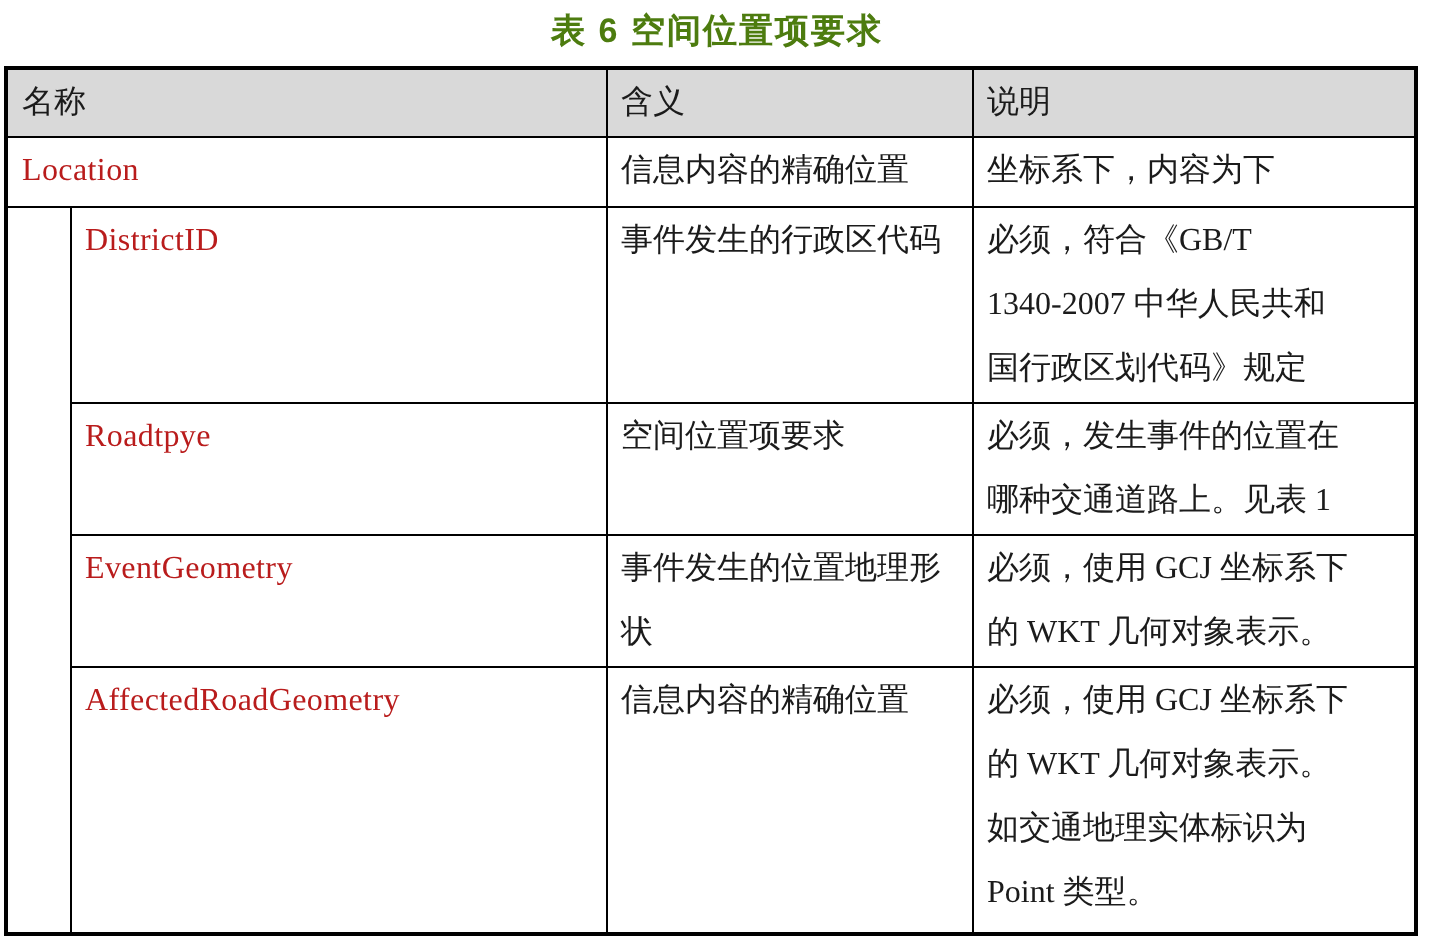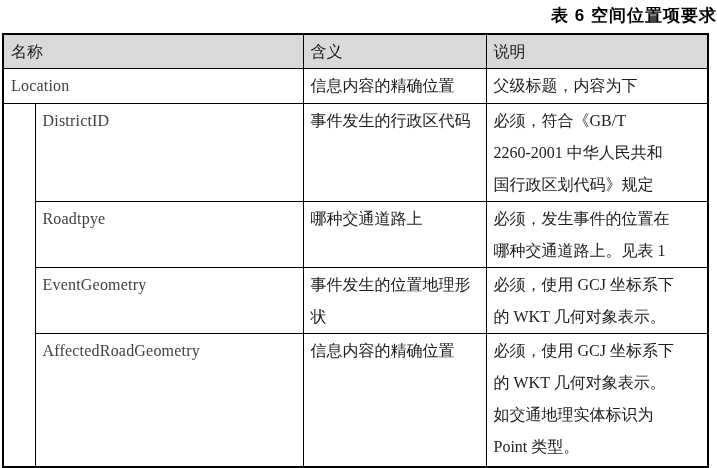--- a/index.html
+++ b/index.html
@@ -14,26 +14,26 @@
     background: #ffffff;
     font-family: "Liberation Serif", "DejaVu Serif", serif;
     color: #1b1b1b;
     overflow: hidden;
   }
   .doc-title {
     position: absolute;
     top: 4px;
     left: 0;
     width: 717px;
-    text-align: right;
+    text-align: center;
     font-family: "Liberation Sans", "DejaVu Sans", sans-serif;
     font-weight: bold;
     font-size: 17px;
     letter-spacing: 1px;
-    color: #000000;
+    color: #4d7c0f;
   }
   table.spec {
     position: absolute;
     left: 2px;
     top: 33px;
     border-collapse: collapse;
     table-layout: fixed;
     width: 666px;
     border: 2px solid #000000;
   }
@@ -56,21 +56,21 @@
   .col-meaning{ width: 183px; }
   .col-desc   { width: 222px; }
 
   tr.rh-header { height: 33px; }
   tr.rh-location { height: 35px; }
   tr.rh-district { height: 97px; }
   tr.rh-roadtpye { height: 65px; }
   tr.rh-eventgeo { height: 65px; padding-left: 36px; }
   tr.rh-affected { height: 133px; }
 
-  td.latin-name { letter-spacing: 0.2px; color: #404040; }
+  td.latin-name { letter-spacing: 0.2px; color: #b91c1c; }
 </style>
 </head>
 <body>
 
 <div id="page">
 
   <div class="doc-title">表 6 空间位置项要求</div>
 
   <table class="spec">
     <colgroup>
@@ -83,35 +83,35 @@
     <tbody>
         <tr class="header-row rh-header">
       <th colspan="2">名称</th>
       <th>含义</th>
       <th>说明</th>
     </tr>
 
     <tr class="rh-location">
       <td colspan="2" class="latin-name">Location</td>
       <td>信息内容的精确位置</td>
-      <td>父级标题，内容为下</td>
+      <td>坐标系下，内容为下</td>
     </tr>
 
     <tr class="rh-district">
       <td rowspan="4"></td>
       <td class="latin-name">DistrictID</td>
       <td>事件发生的行政区代码</td>
       <td>必须，符合《GB/T
-2260-2001 中华人民共和
+1340-2007 中华人民共和
 国行政区划代码》规定</td>
     </tr>
 
     <tr class="rh-roadtpye">
       <td class="latin-name">Roadtpye</td>
-      <td>哪种交通道路上</td>
+      <td>空间位置项要求</td>
       <td>必须，发生事件的位置在
 哪种交通道路上。见表 1</td>
     </tr>
 
     <tr class="rh-eventgeo">
       <td class="latin-name">EventGeometry</td>
       <td>事件发生的位置地理形
 状</td>
       <td>必须，使用 GCJ 坐标系下
 的 WKT 几何对象表示。</td>

